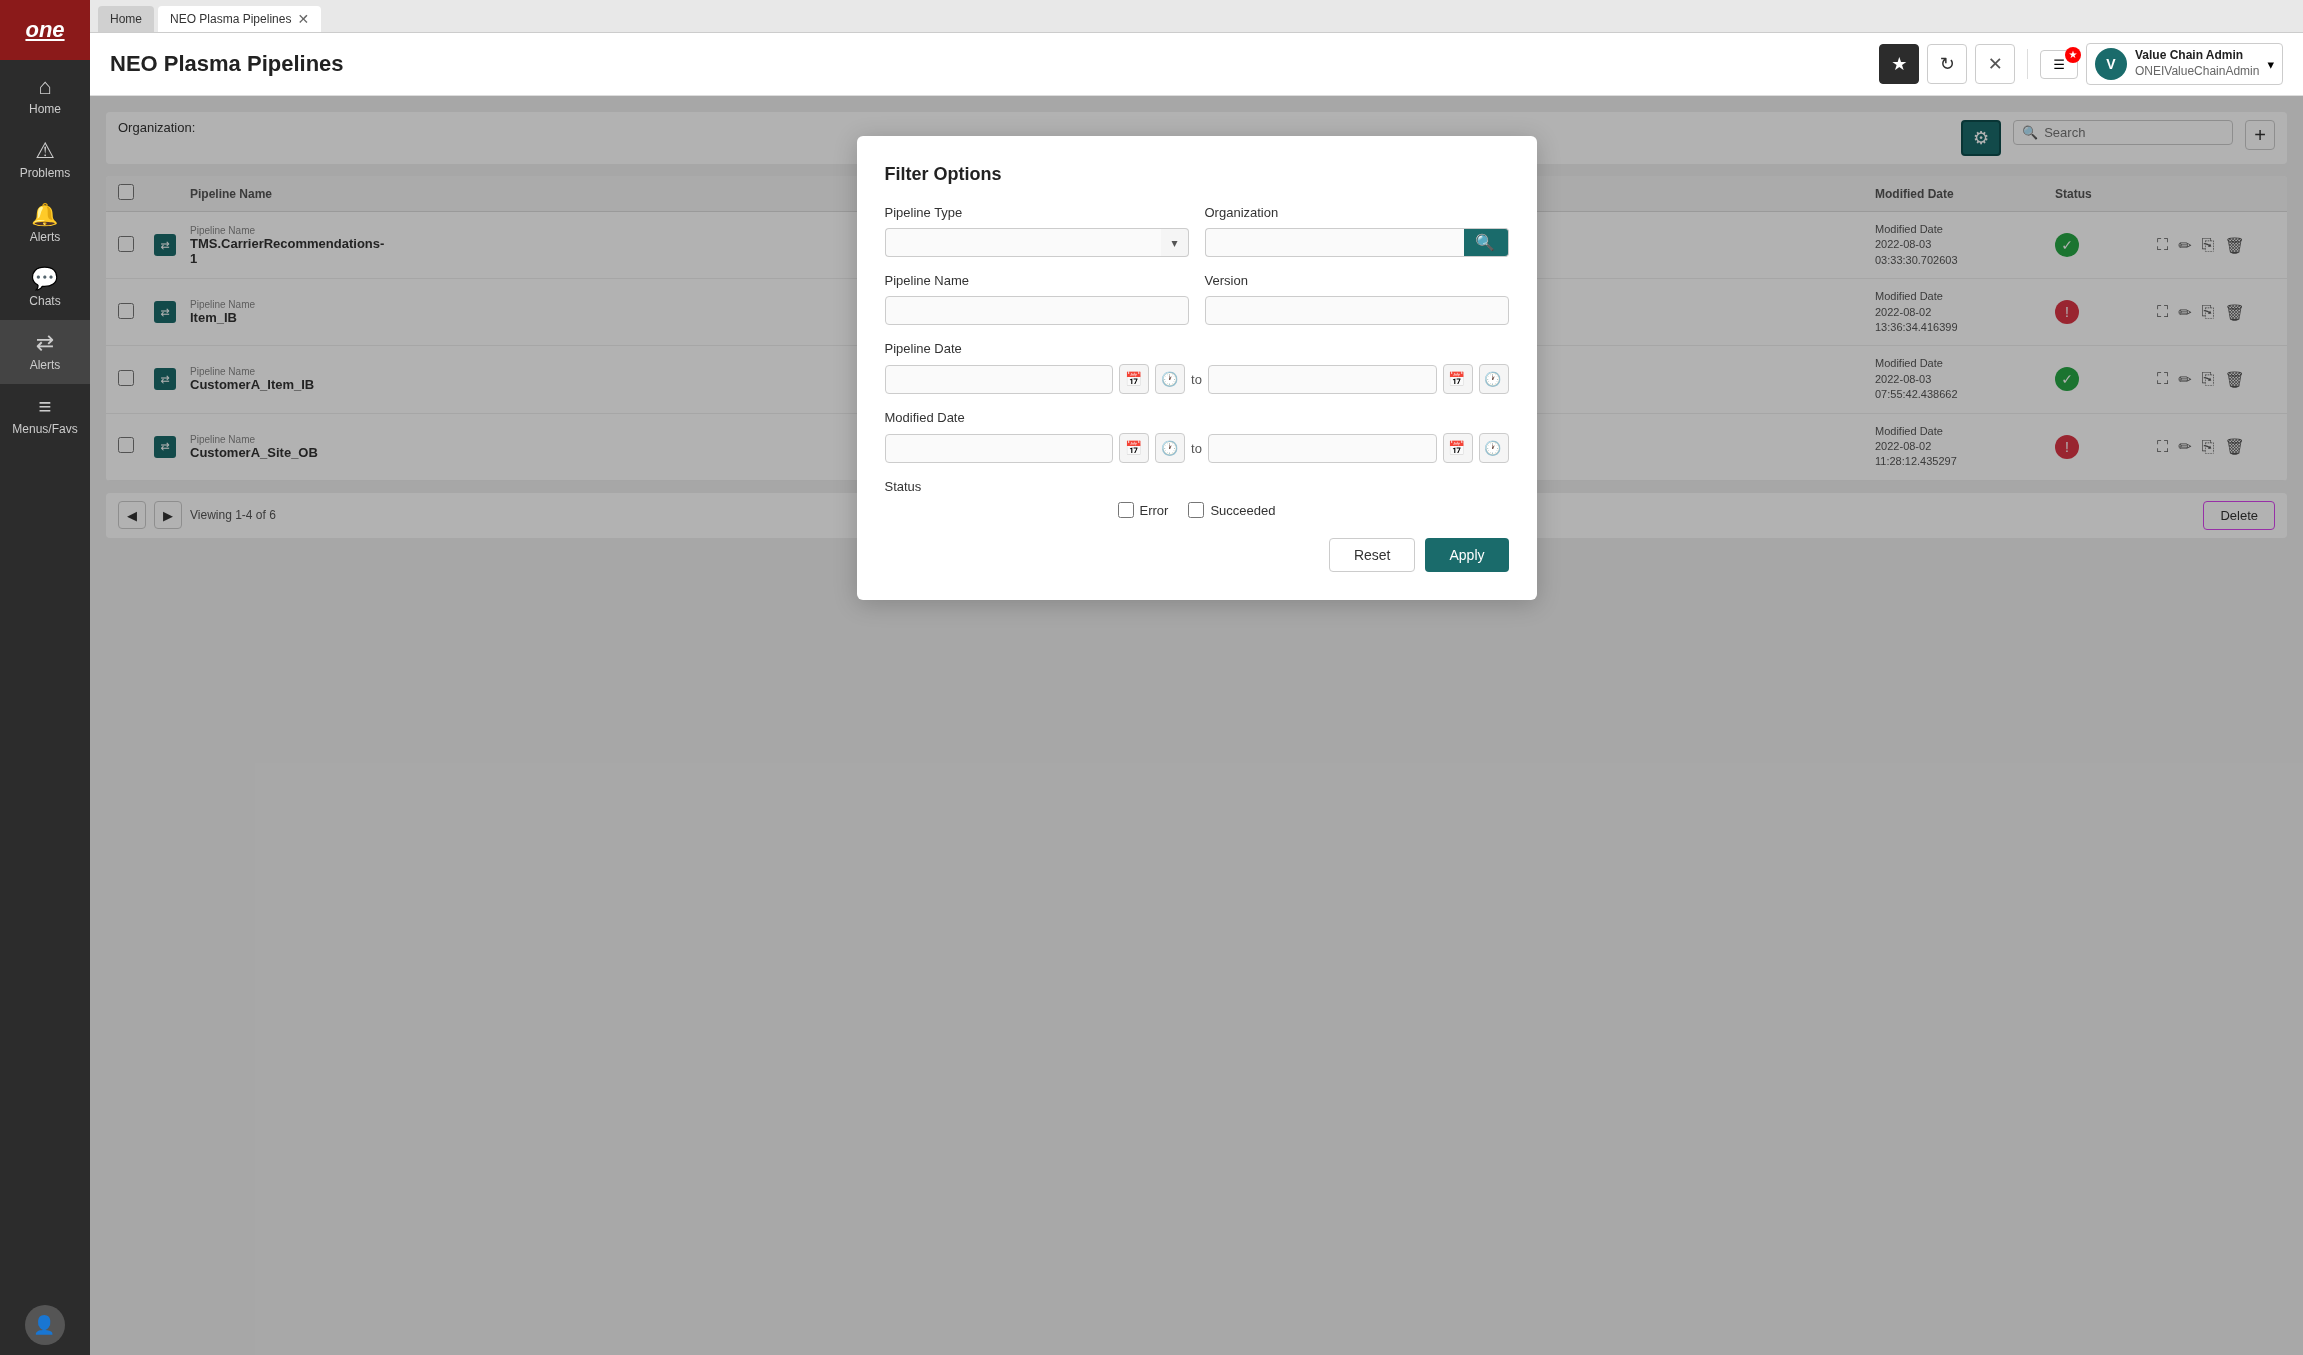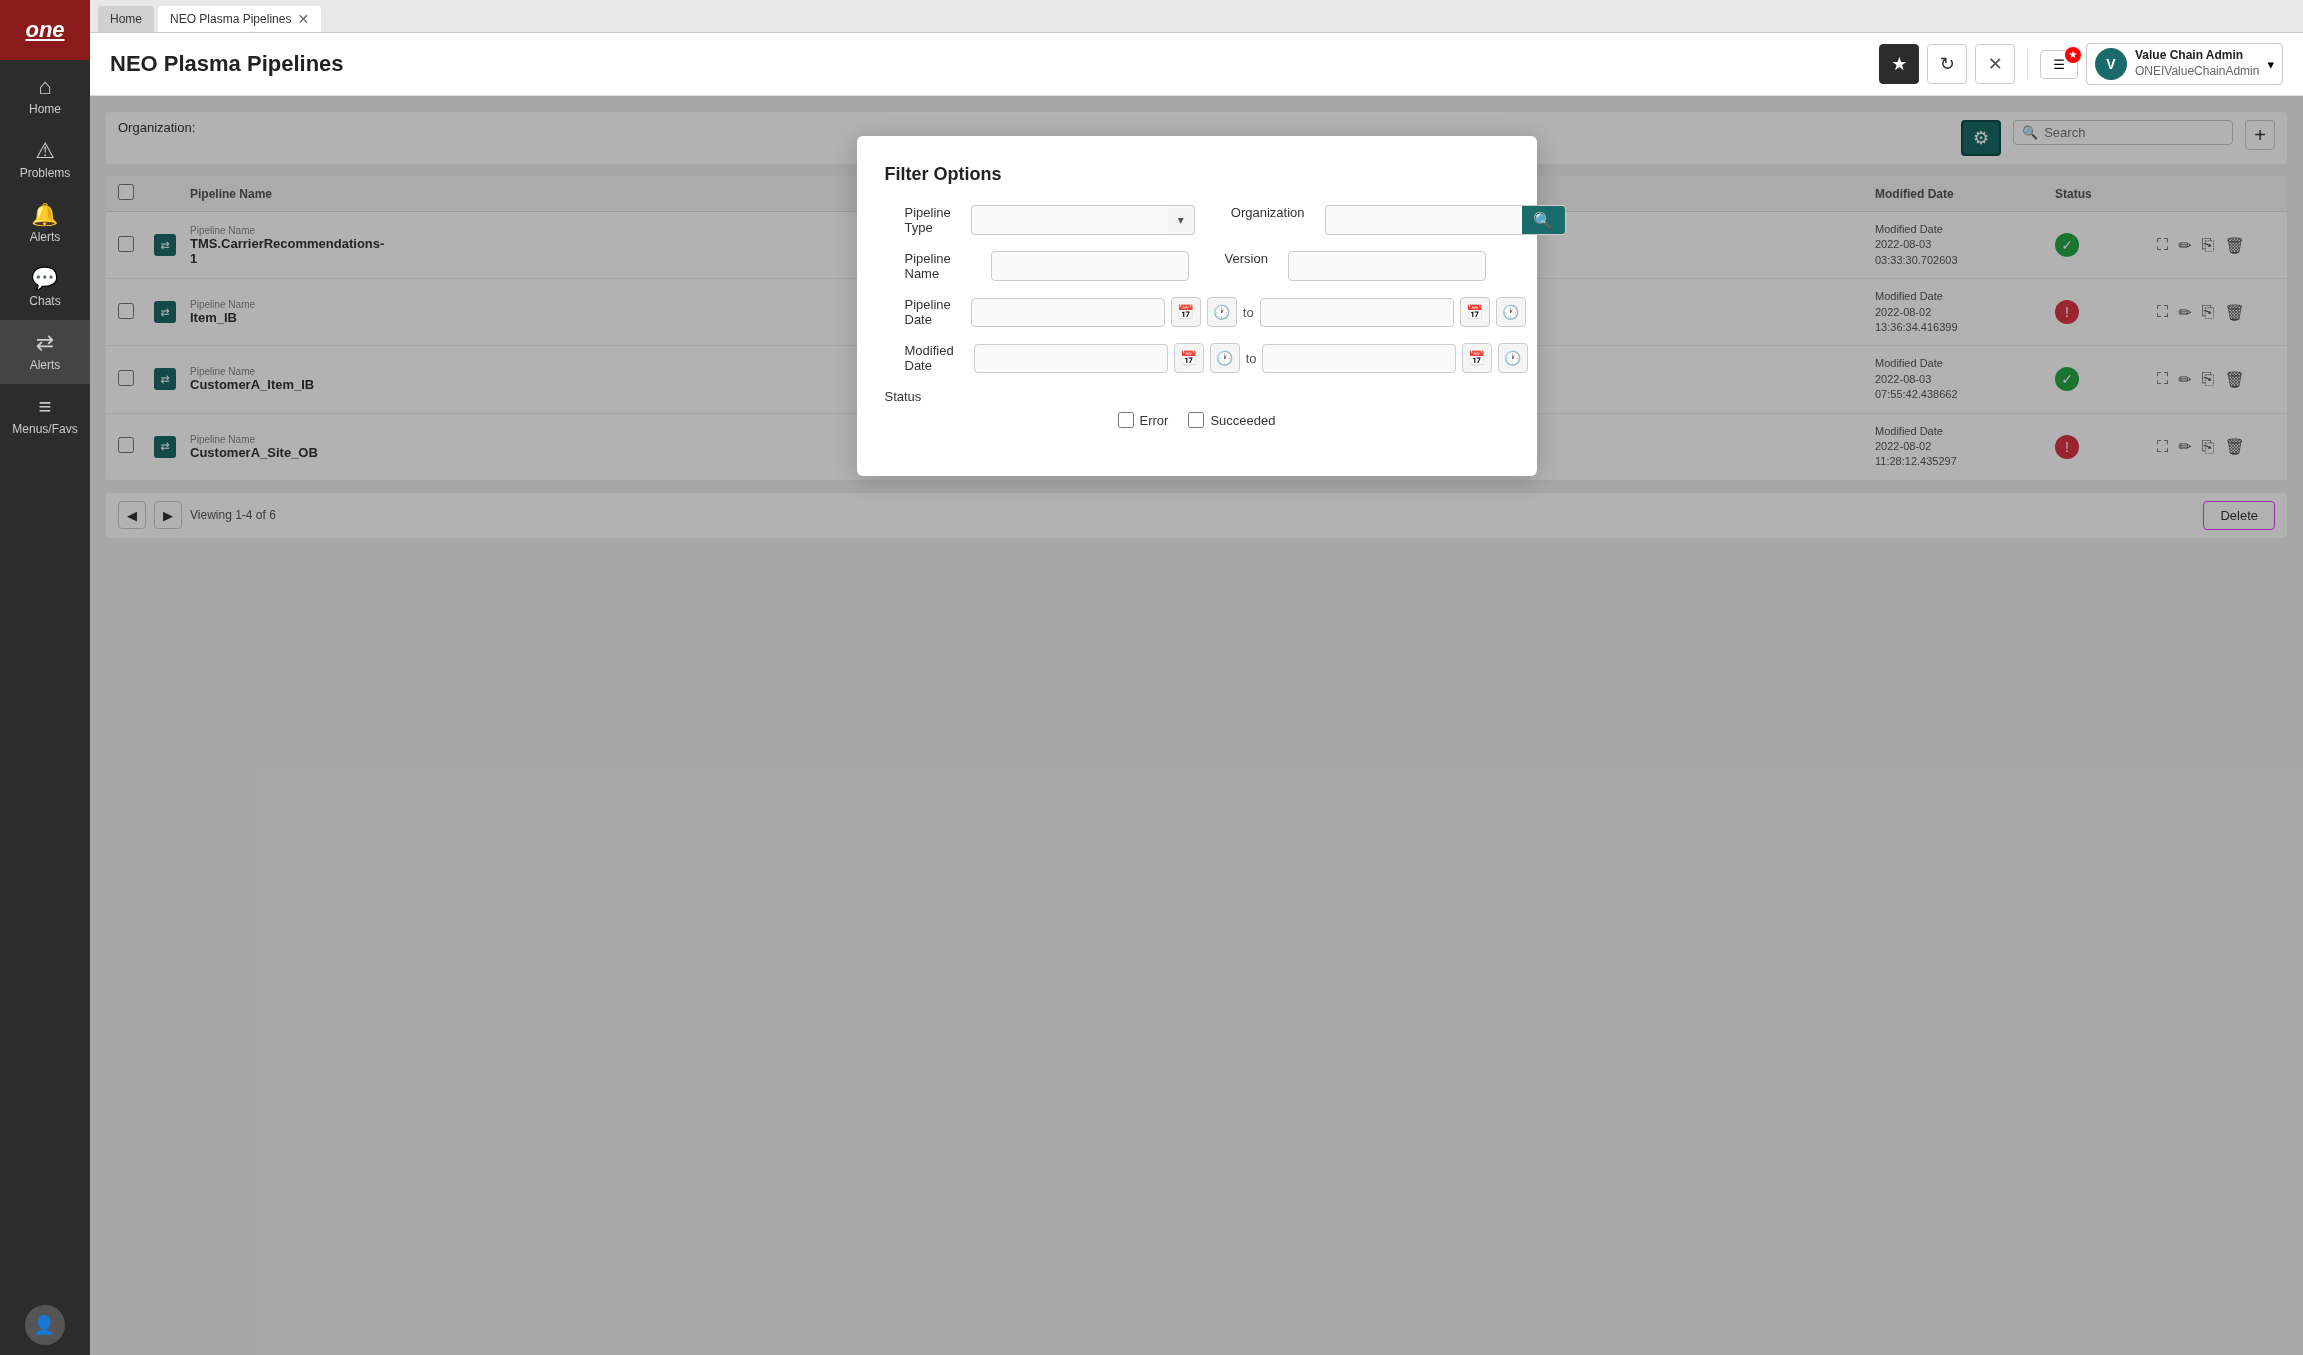--- a/index.html
+++ b/index.html
@@ -366,21 +366,21 @@
       font-weight: bold;
       color: #222;
       margin-bottom: 20px;
     }
     .form-row {
       display: grid;
       grid-template-columns: 1fr 1fr;
       gap: 16px;
       margin-bottom: 16px;
     }
-    .form-group { display: flex; flex-direction: row; gap: 20px; margin-left: 20px; }
+    .form-group { display: flex; flex-direction: column; gap: 8px; }
     .form-label { font-size: 13px; color: #333; font-weight: 500; }
     .form-input {
       border: 1px solid #ccc;
       border-radius: 4px;
       padding: 6px 10px;
       font-size: 13px;
       outline: none;
       background: #fafafa;
     }
     .input-with-dropdown {
@@ -790,17 +790,21 @@
               <input type="checkbox" style="">
               <span>Error</span>
             </label>
             <label class="checkbox-item">
               <input type="checkbox" style="">
               <span>Succeeded</span>
             </label>
           </div>
         </div>
 
+        <div class="modal-footer">
+          <button class="reset-btn">Reset</button>
+          <button class="apply-btn">Apply</button>
+        </div>
       </div>
     </div>
 
   </div>
 </div>
 
 </body></html>

